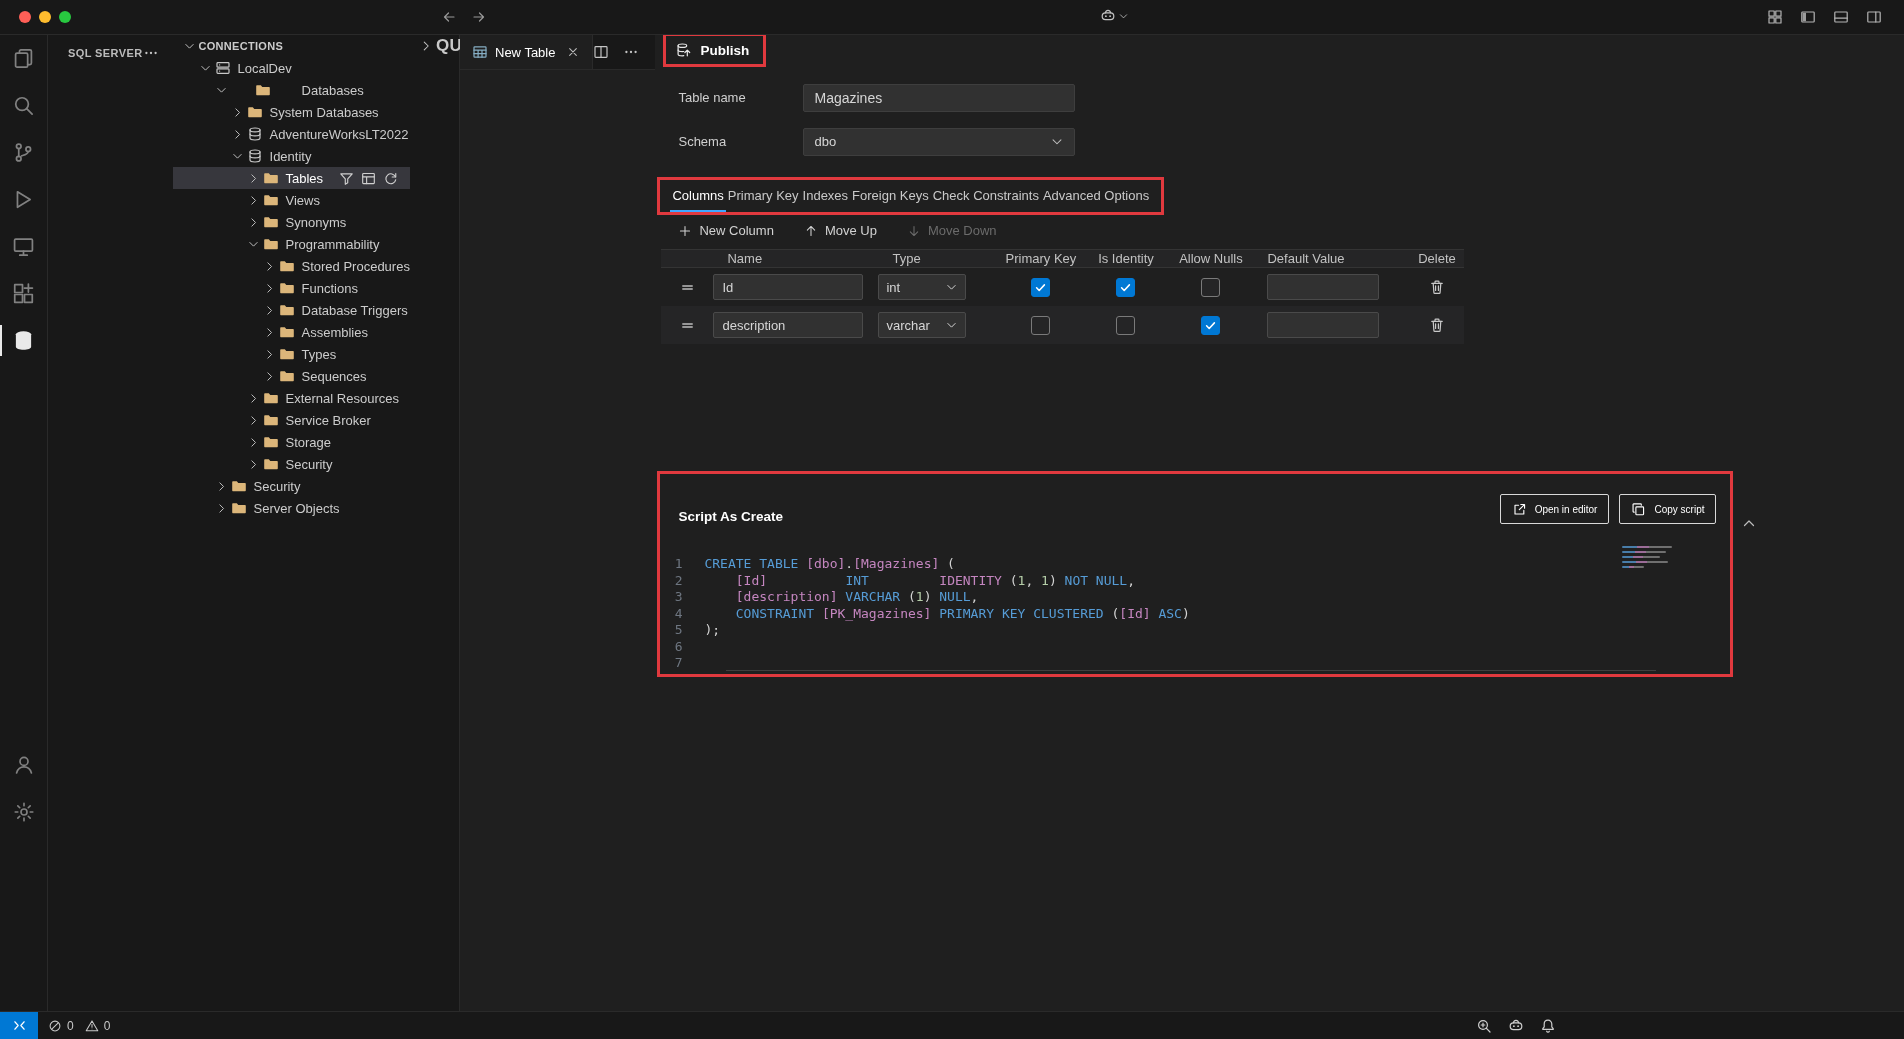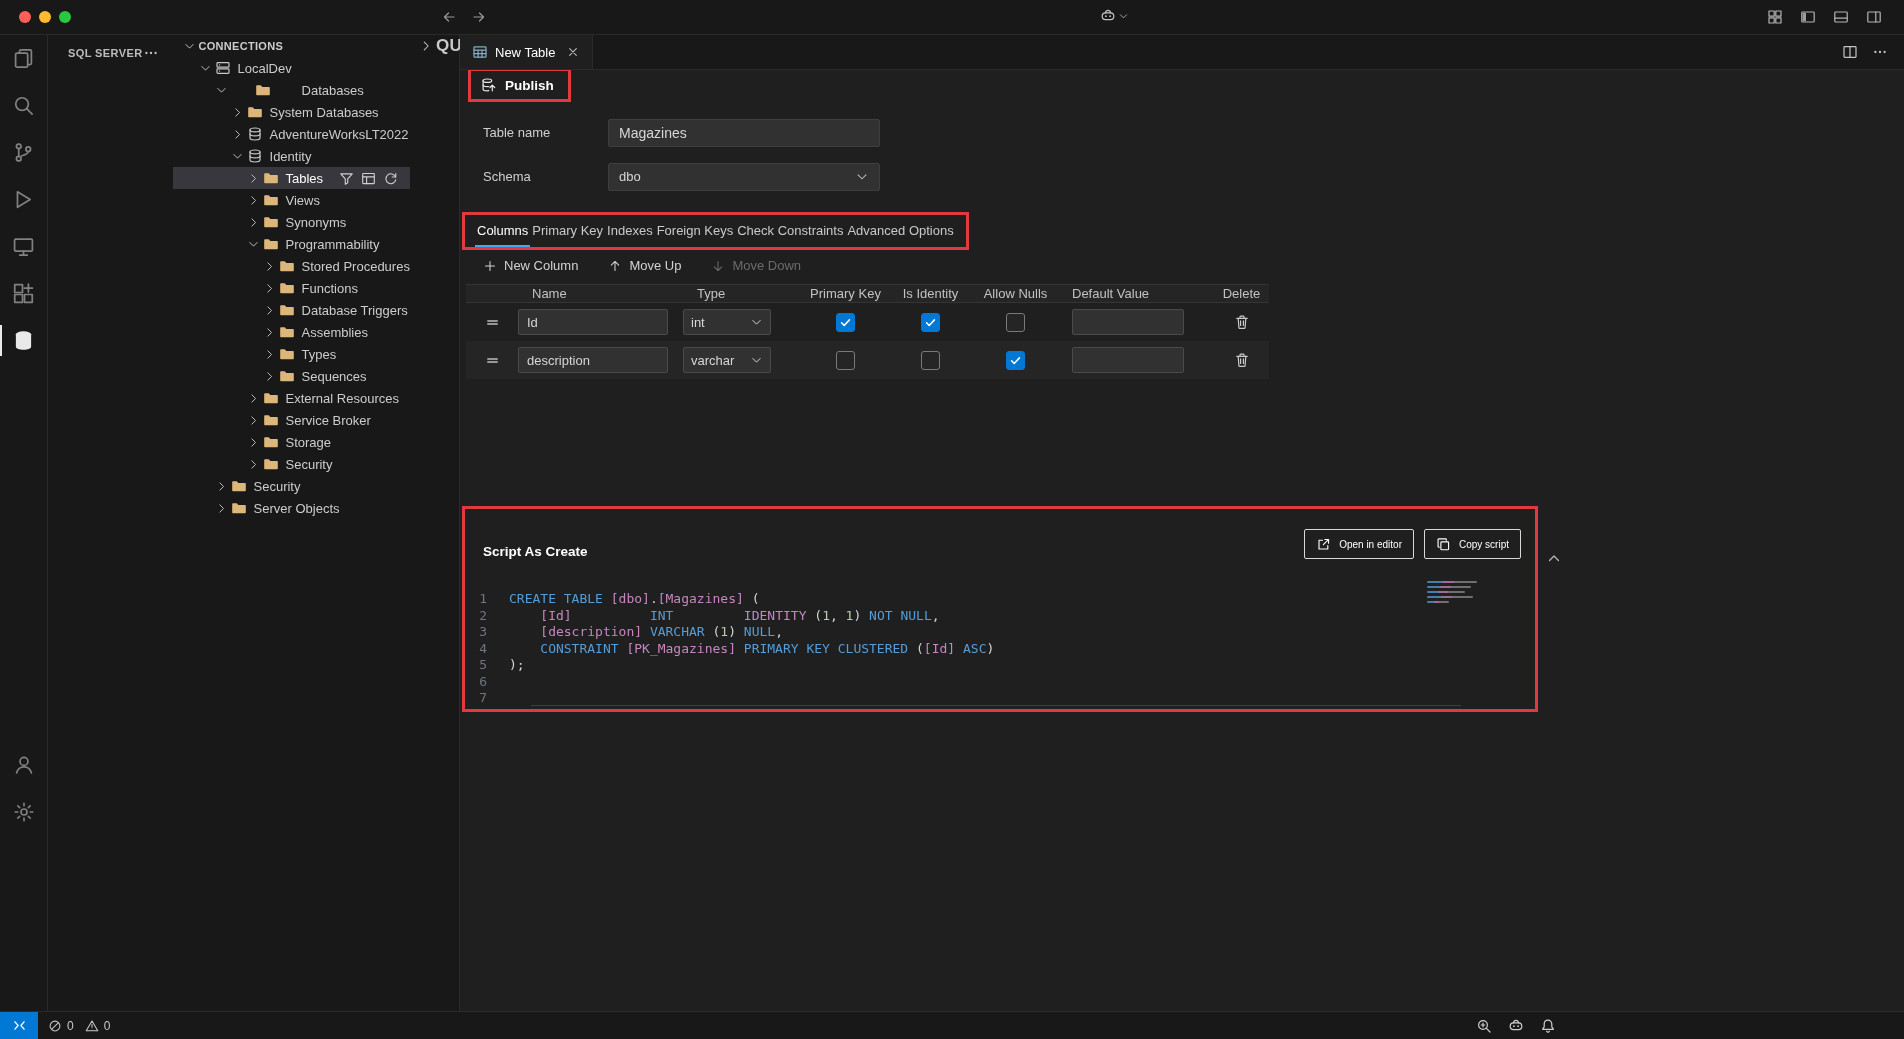--- a/index.html
+++ b/index.html
@@ -43,21 +43,21 @@
   .chev{width:18px;flex:none;display:flex;justify-content:center;color:#c0c0c0}
   .tree-icon{width:17px;flex:none;display:flex;margin-right:6px;color:#c8c8c8}
   .tree-icon.folder{color:var(--folder)}
   .tree-label{white-space:nowrap}
   .tree-actions{margin-left:auto;display:flex;gap:7px;padding-right:12px;color:#d0d0d0}
   .query-history{height:22px;flex:none;display:flex;align-items:center;font-size:17px;font-weight:700;letter-spacing:.3px;color:#c9c9c9;padding-left:8px}
   .query-history .chev{width:16px}
   .qh-label{margin-left:2px}
 
   
-  .editor{flex:1;display:flex;flex-direction:column;background:var(--bg-editor);min-width:0}
+  .editor{flex:1;display:flex;flex-direction:row;background:var(--bg-editor);min-width:0}
   .tabbar{height:35px;flex:none;background:var(--bg-shell);border-bottom:1px solid var(--line);display:flex;align-items:stretch}
   .tab{display:flex;align-items:center;gap:7px;padding:0 12px;background:var(--bg-editor);border-right:1px solid var(--line);color:#ffffff}
   .tab .tab-table-icon{color:#86aec4}
   .tab .tab-close{color:#bdbdbd;margin-left:4px}
   .tabbar-actions{margin-left:auto;display:flex;align-items:center;gap:14px;padding-right:16px;color:#c5c5c5}
   .editor-body{flex:1;position:relative;overflow:hidden}
 
   .annotation{border:3px solid var(--red)}
   .publish-box{position:absolute;left:8px;top:-2px;display:inline-flex;padding:6px 14px 6px 10px;z-index:4;background:transparent}
   .publish-btn{display:flex;align-items:center;gap:8px;background:none;border:none;color:#fff;font-size:13.5px;font-weight:600;font-family:inherit}

